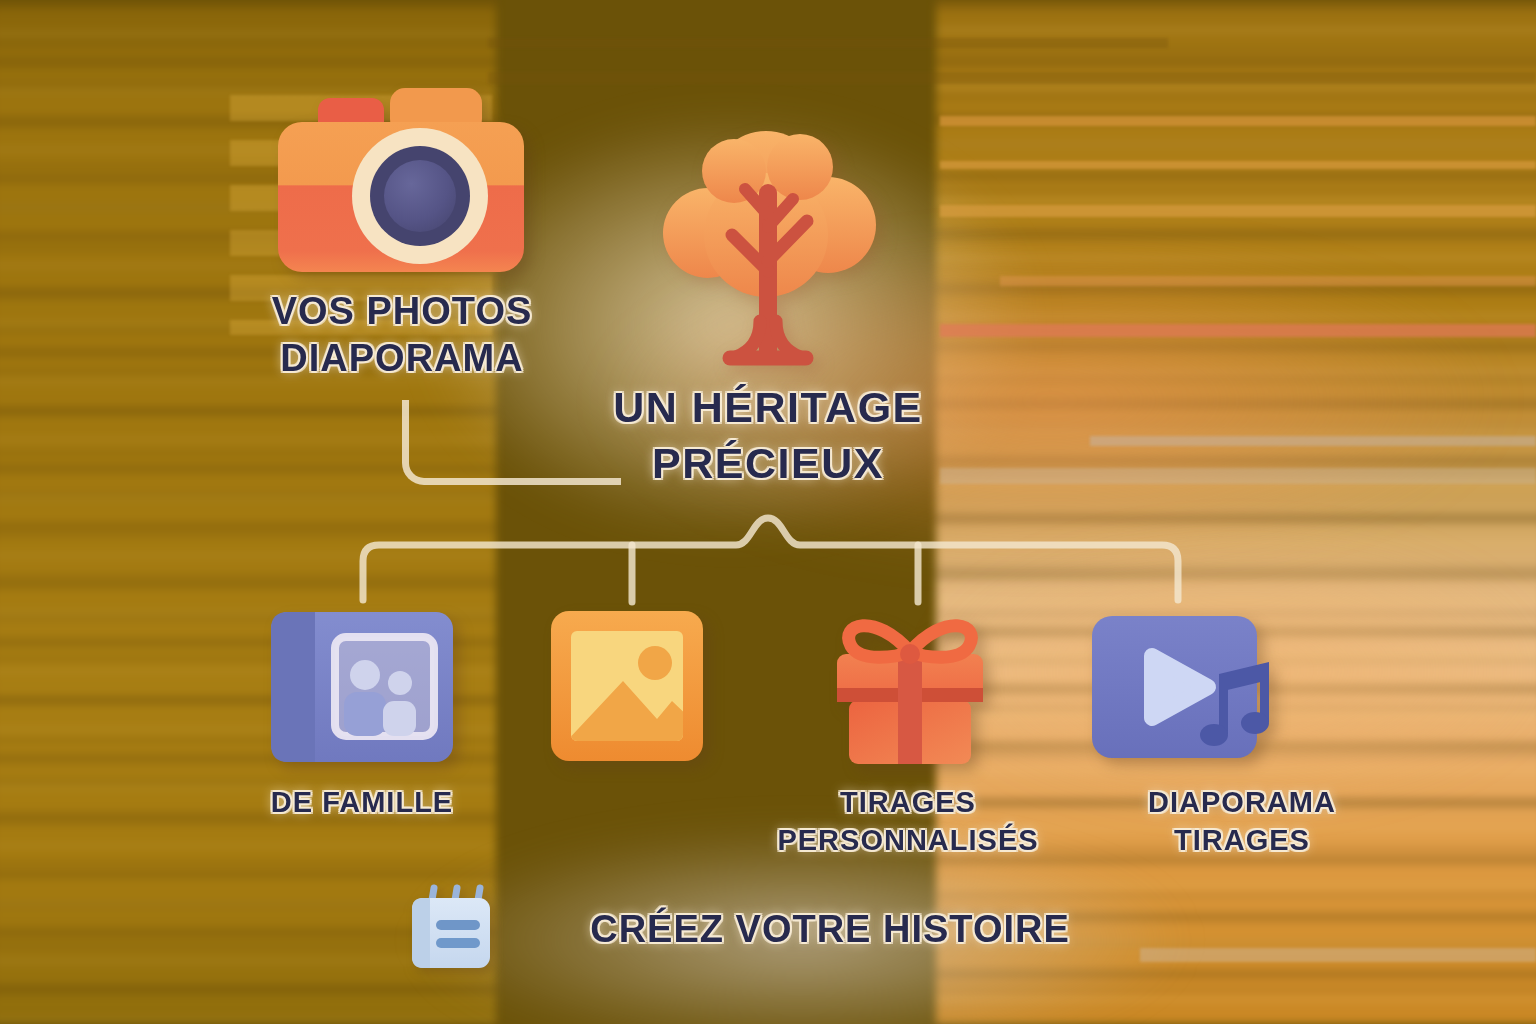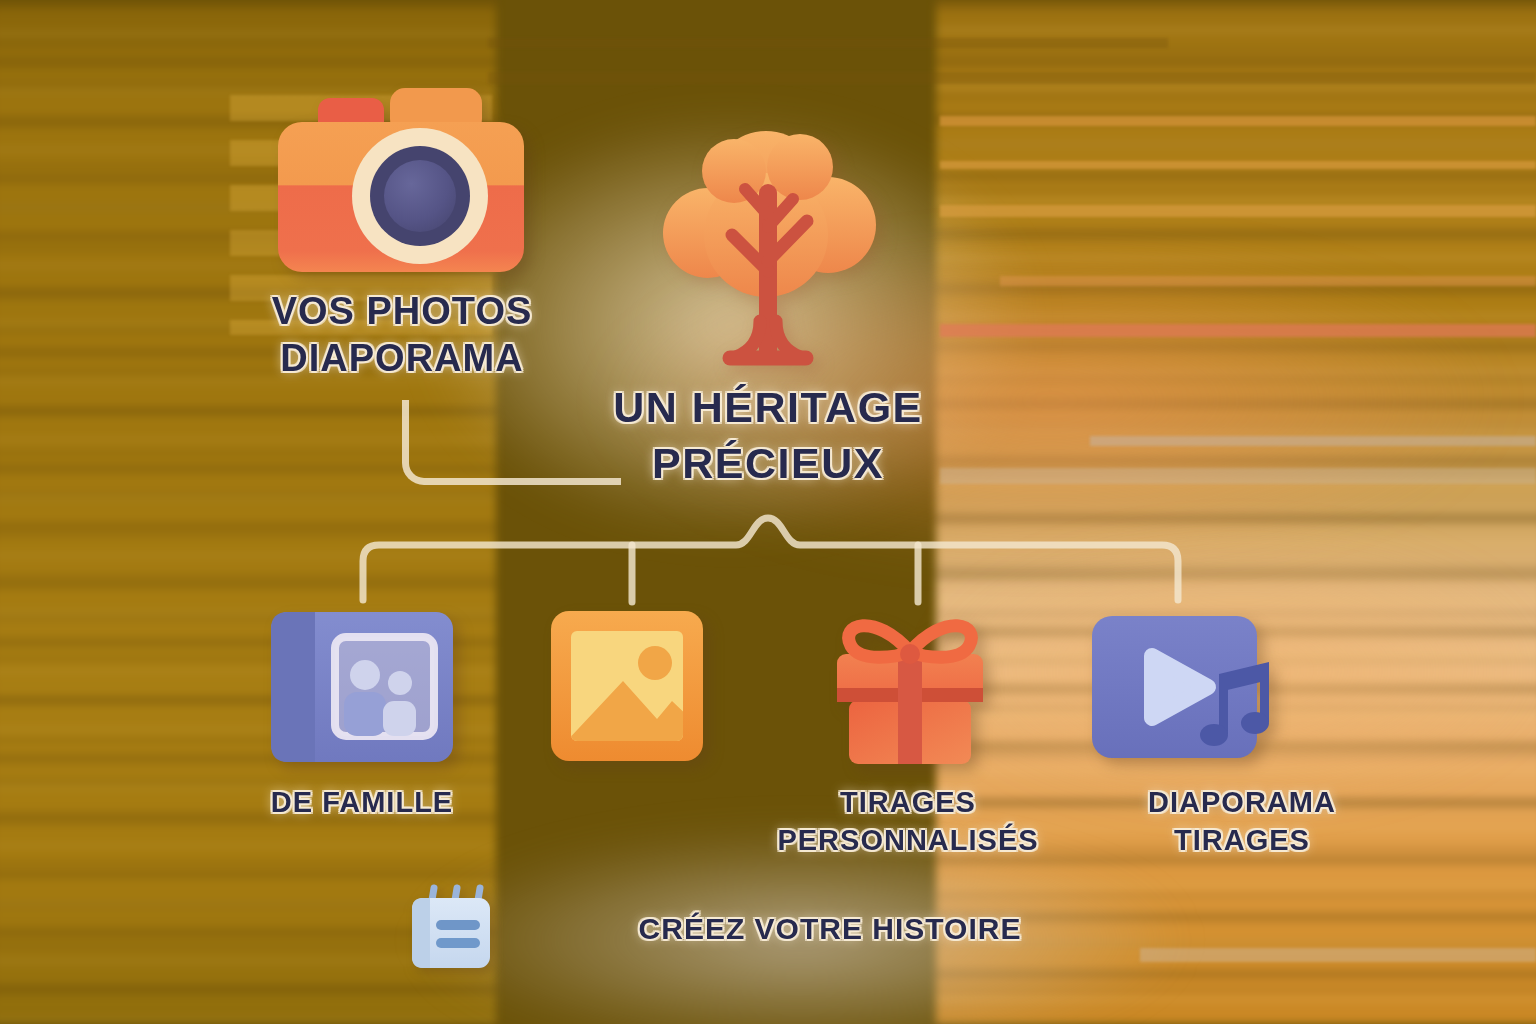--- a/index.html
+++ b/index.html
@@ -52,21 +52,21 @@
       -2px 0 0 rgba(246,234,212,.92), 2px 0 0 rgba(246,234,212,.92),
       0 -2px 0 rgba(246,234,212,.92), 0 2px 0 rgba(246,234,212,.92),
       -2px -2px 0 rgba(246,234,212,.7), 2px 2px 0 rgba(246,234,212,.7),
       -2px 2px 0 rgba(246,234,212,.7), 2px -2px 0 rgba(246,234,212,.7),
       0 0 12px rgba(246,234,212,.85);}
   .lbl span{display:block;}
   .lbl-photos{left:182px;top:288px;width:440px;font-size:38px;line-height:47px;}
   .lbl-heading{left:518px;top:379px;width:500px;font-size:43px;line-height:56px;letter-spacing:1.5px;}
   .lbl-item{width:320px;top:783px;font-size:29px;line-height:38px;}
   .lbl-item-0{left:202px;} .lbl-item-1{left:468px;} .lbl-item-2{left:748px;} .lbl-item-3{left:1082px;text-align:center;}
-  .lbl-footer{left:500px;top:903px;width:660px;font-size:30px;line-height:52px;letter-spacing:1px;}
+  .lbl-footer{left:500px;top:903px;width:660px;font-size:38px;line-height:52px;letter-spacing:1px;}
 </style>
 </head>
 <body>
 
 <div class="stage">
 
   <div class="bg">
     <div class="bgcol bg-left"></div>
     <div class="bgcol bg-center"></div>
     <div class="bgcol bg-right"></div>

